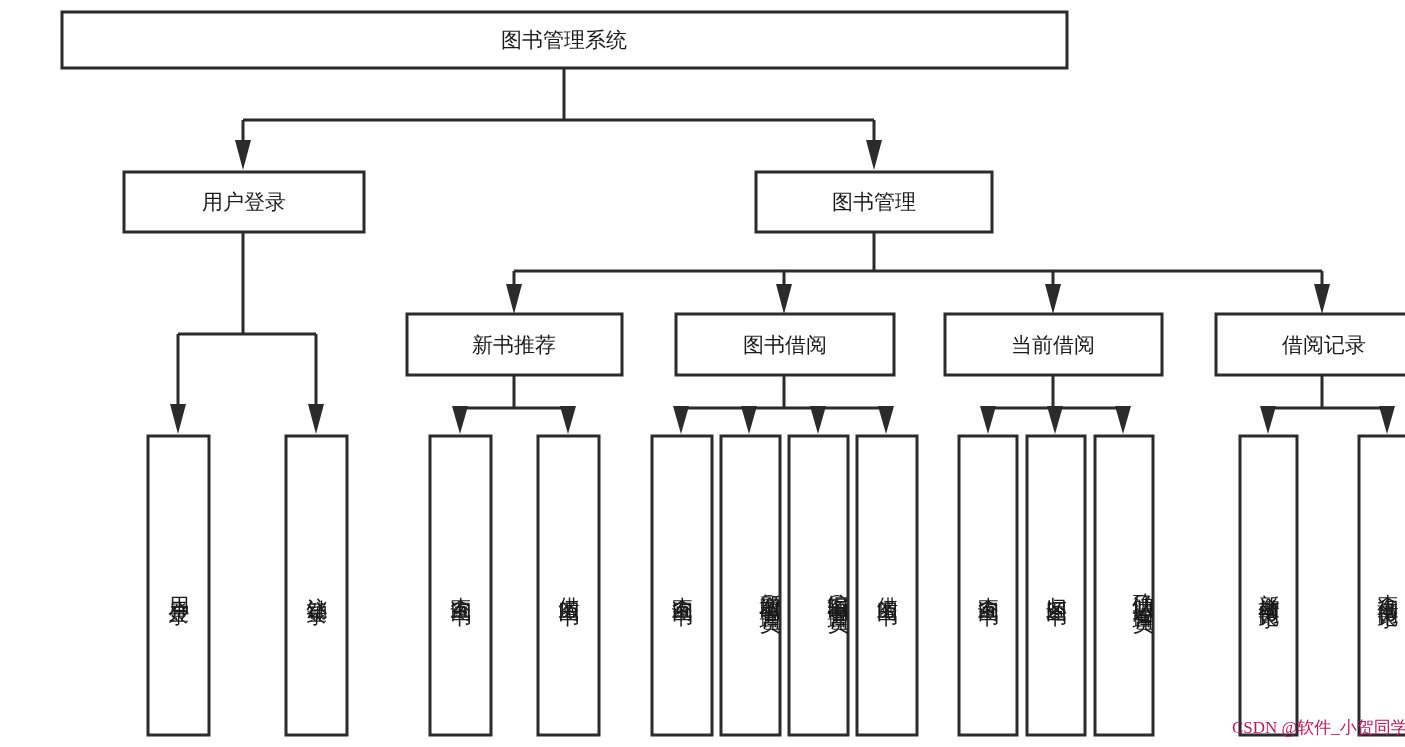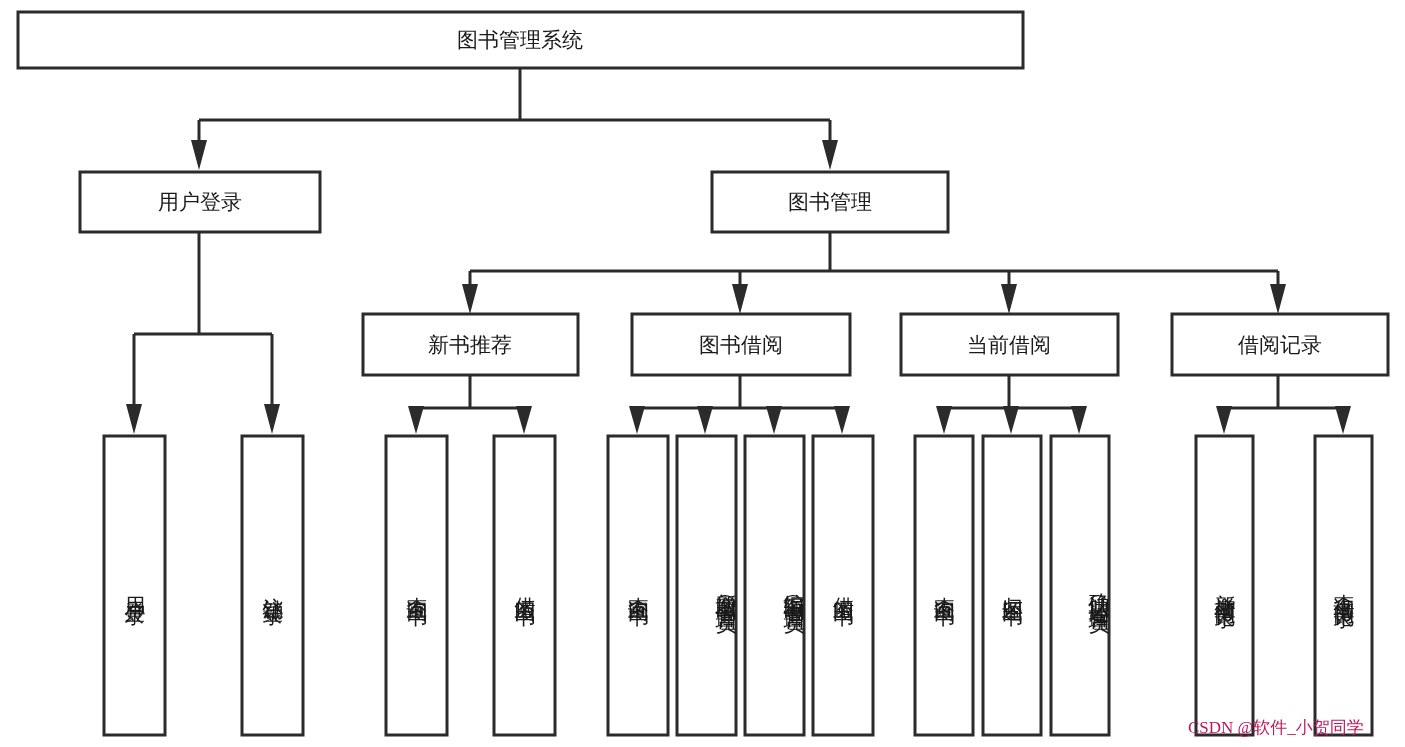--- a/index.html
+++ b/index.html
@@ -11,20 +11,21 @@
     width: 1405px;
     height: 747px;
     font-family: "DejaVu Sans", "Liberation Sans", sans-serif;
     overflow: hidden;
   }
   #diagram-root {
     position: relative;
     width: 1277px;
     height: 747px;
     background: #ffffff;
+    margin-left: 44px;
   }
   svg.diagram {
     position: absolute;
     top: 0;
     left: 0;
     width: 1405px;
     height: 747px;
   }
   .node-box {
     fill: #ffffff;

